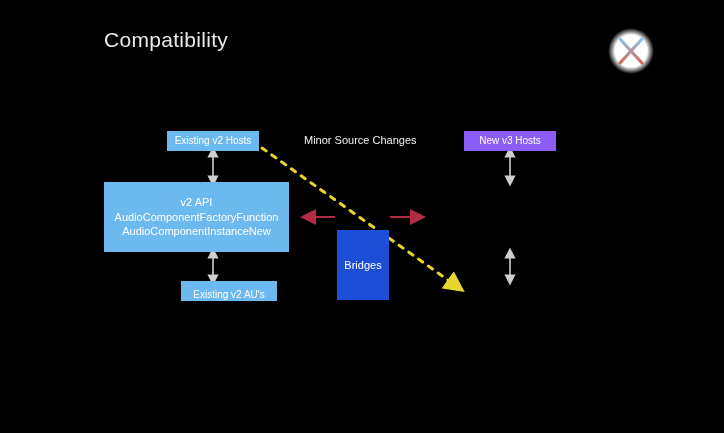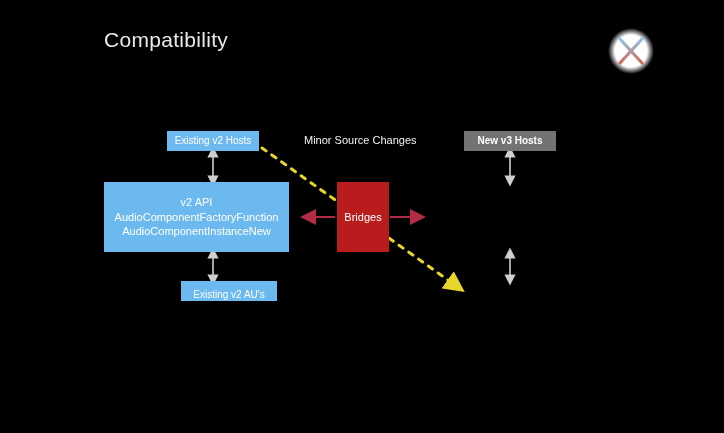--- a/index.html
+++ b/index.html
@@ -69,22 +69,22 @@
 
   .node-small {
     font-size: 10px;
     height: 20px;
   }
   .node-big {
     font-size: 11px;
   }
 
   .blue  { background: #6CB9F0; }
-  .green { background: #737373; font-weight: bold; }
-  .pink  { background: #b91c1c; }
+  .green { background: #8b5cf6; }
+  .pink  { background: #1d4ed8; margin-top: 48px; }
 
   
   #node-v2-hosts { left: 167px; top: 131px; width: 92px; }
   #node-v2-api   { left: 104px; top: 182px; width: 185px; height: 70px; }
   #node-v2-aus   { left: 181px; top: 281px; width: 96px; justify-content: flex-end; }
 
   #node-v3-hosts { left: 464px; top: 131px; width: 92px; }
   #node-v3-api   { left: 420px; top: 182px; width: 185px; height: 70px; }
   #node-v3-aus   { left: 464px; top: 281px; width: 92px; }
 

